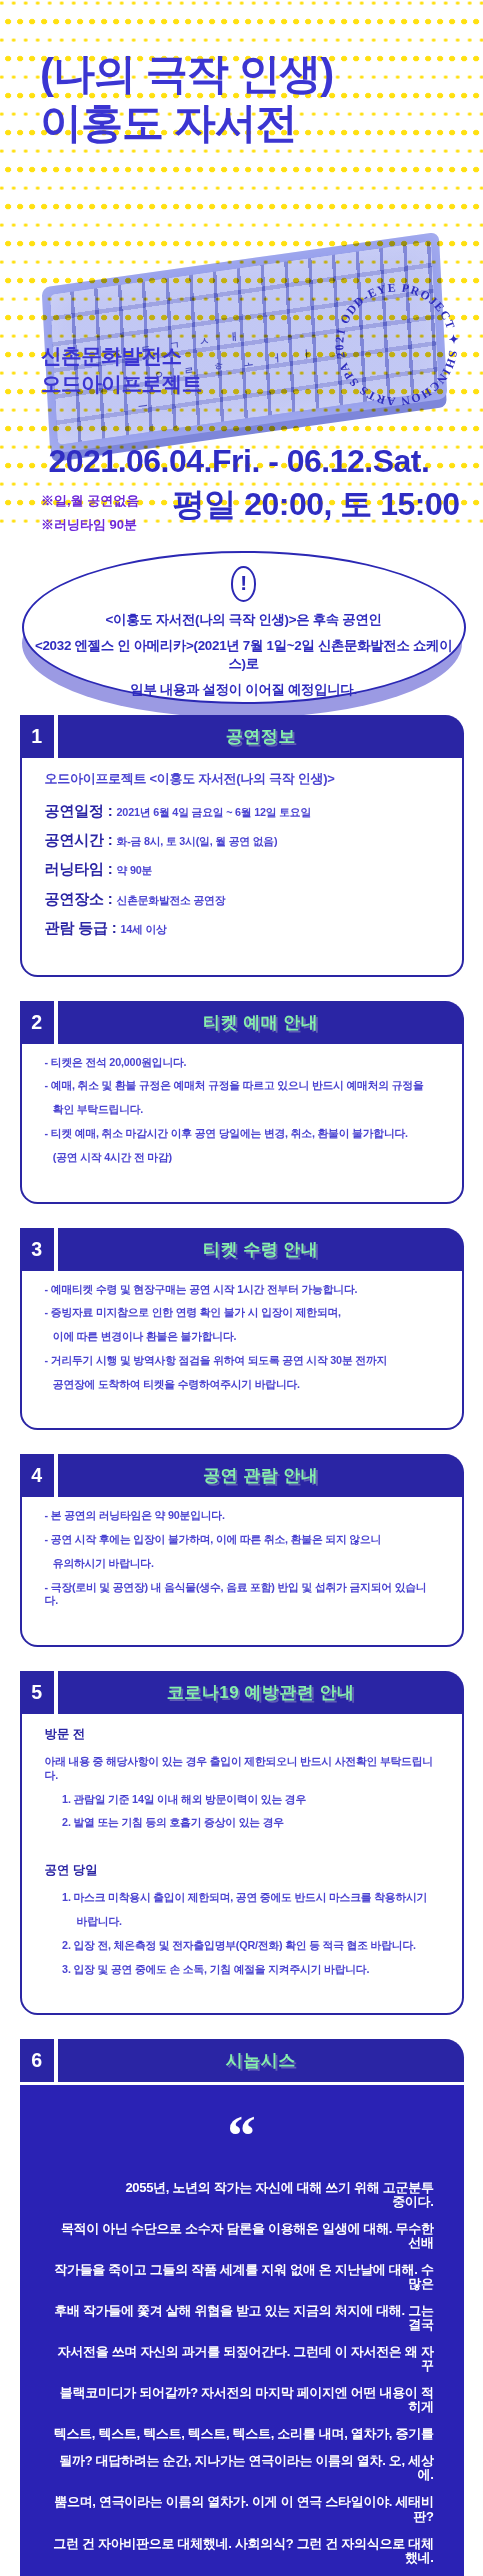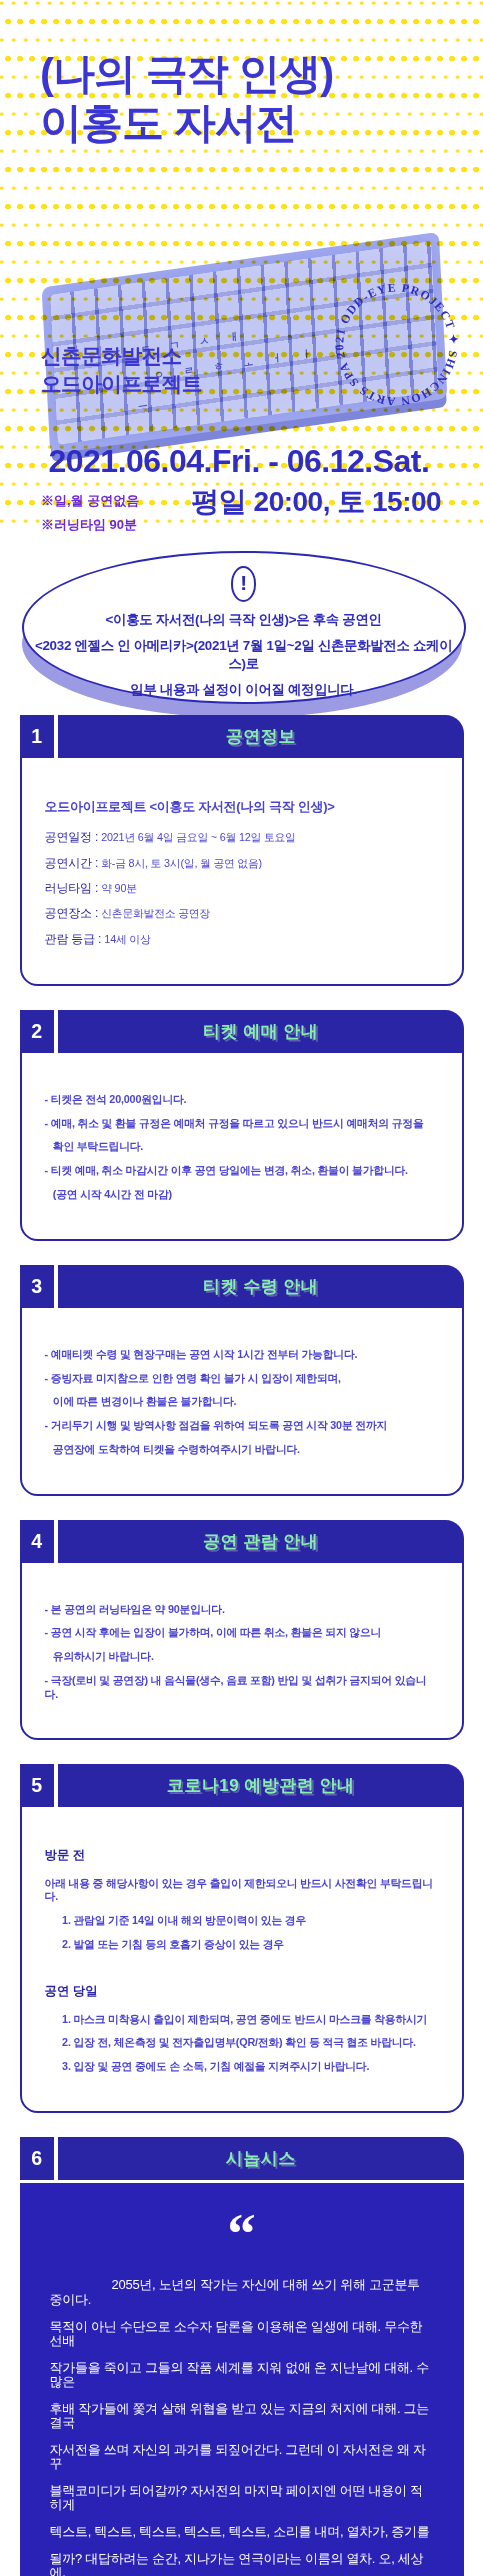--- a/index.html
+++ b/index.html
@@ -32,21 +32,21 @@
 
   .stamp{position:absolute;top:277px;left:329px;z-index:3;transform:rotate(-14deg);}
   .stamp text{fill:#2F2DBE;font-weight:700;font-size:23px;letter-spacing:2.5px;
     font-family:"Liberation Serif",serif;}
 
   .daterow{position:absolute;top:443px;left:0;right:5.2px;text-align:center;z-index:3;
     color:#2F2DC3;font-size:32px;font-weight:900;letter-spacing:-0.5px;}
   .notes{position:absolute;top:489px;left:41px;z-index:3;color:#6d28d9;
     font-size:13px;font-weight:800;line-height:1.85;}
   .times{position:absolute;top:483px;left:170px;right:20.6px;text-align:center;z-index:3;
-    color:#2F2DC3;font-size:28px;font-weight:900;letter-spacing:-0.5px;}
+    color:#2F2DC3;font-size:32px;font-weight:900;letter-spacing:-0.5px;}
 
   
   .oval-wrap{position:absolute;top:551px;left:21.6px;width:440px;height:166px;z-index:3;}
   .oval-shadow{position:absolute;top:17.5px;left:0;width:100%;height:90%;
     background:#9B9AE3;border-radius:50%;}
   .oval{position:absolute;top:0;left:0;width:100%;height:90%;background:#fff;
     border:2.6px solid #2B28B4;border-radius:50%;text-align:center;
     color:#2F2BBF;font-weight:800;}
   .oval .bang{width:21.6px;height:32px;border:2.6px solid #2B28B4;border-radius:50%;
     margin:13.4px auto 4.1px;font-size:20.6px;line-height:30px;font-weight:800;color:#2B28B4;}
@@ -55,38 +55,38 @@
   
   .sections{position:absolute;top:715px;left:19.6px;width:444px;z-index:3;}
   section{margin-bottom:24px;}
   .s-header{display:flex;height:43px;}
   .s-num{width:34px;background:#2A25A4;color:#fff;font-size:19.6px;font-weight:800;
     display:flex;align-items:center;justify-content:center;margin-right:4.1px;}
   .s-bar{flex:1;background:#2A25A4;border-radius:0 18.5px 0 0;display:flex;
     align-items:center;justify-content:center;color:#86efac;font-size:17px;font-weight:800;
     letter-spacing:0.5px;text-shadow:2.1px 2.1px 0 rgba(140,140,195,.55);}
   .s-box{border:2.6px solid #2A25A4;border-top:none;border-radius:0 0 17.5px 17.5px;
-    padding:40px 23px 27px;background:#fff;color:#4B44D1;}
+    padding:12px 23px 27px;background:#fff;color:#4B44D1;}
   .s-box.dark{background:#2A22B4;border:none;border-top:3.6px solid #ffffff;
     color:#ffffff;padding:12.4px 30px 21.6px;}
 
   .lead{font-size:13px;font-weight:900;color:#4B44D1;margin-bottom:14.4px;letter-spacing:-0.3px;}
   .line{font-size:10.8px;font-weight:700;margin-bottom:10.3px;letter-spacing:-0.2px;line-height:1.25;}
-  .kv .k{font-weight:400;color:#2A25A4;font-size:12px;}
-  .kv .v{font-weight:400;color:#4B44D1;}
+  .kv .k{font-weight:700;color:#2A25A4;font-size:15px;}
+  .kv .v{font-weight:700;color:#4B44D1;}
   .cont{padding-left:8.2px;}
   .sub{font-size:12.4px;font-weight:900;color:#2A25A4;margin-bottom:12.4px;}
   .numline{padding-left:17.5px;}
   .contnum{padding-left:32px;}
   .spacer{height:21.6px;}
 
   .q{font-family:"Liberation Serif",serif;font-size:57px;line-height:.75;
     text-align:center;color:#fff;font-weight:700;}
   .q.open{margin:17.5px 0 23px;}
-  .syn-line{font-size:13px;font-weight:400;margin-bottom:13px;letter-spacing:-0.3px;line-height:1.08;}
+  .syn-line{font-size:13px;font-weight:700;margin-bottom:13px;letter-spacing:-0.3px;line-height:1.08;text-align:right;}
   .syn-line.first{text-indent:62px;}
 </style>
 </head>
 <body>
 
 <div class="poster">
 
   <div class="keyboard">
     <div class="keys" id="keys">
         <span class="kglyph" style="left: 58px; top: 61px;">ㅈ</span>
@@ -213,20 +213,21 @@
           </div>
         </div>
         <div class="s-box">
           <div class="sub">방문 전</div>
           <div class="line">아래 내용 중 해당사항이 있는 경우 출입이 제한되오니 반드시 사전확인 부탁드립니다.</div>
           <div class="line numline">1. 관람일 기준 14일 이내 해외 방문이력이 있는 경우</div>
           <div class="line numline">2. 발열 또는 기침 등의 호흡기 증상이 있는 경우</div>
           <div class="spacer"></div>
           <div class="sub">공연 당일</div>
           <div class="line numline">1. 마스크 미착용시 출입이 제한되며, 공연 중에도 반드시 마스크를 착용하시기</div>
+          <div class="line contnum">바랍니다.</div>
           <div class="line numline">2. 입장 전, 체온측정 및 전자출입명부(QR/전화) 확인 등 적극 협조 바랍니다.</div>
           <div class="line numline">3. 입장 및 공연 중에도 손 소독, 기침 예절을 지켜주시기 바랍니다.</div>
         </div>
       </section>
       <section>
         <div class="s-header">
           <div class="s-num">6</div>
           <div class="s-bar">
             <span class="s-title">시놉시스</span>
           </div>

